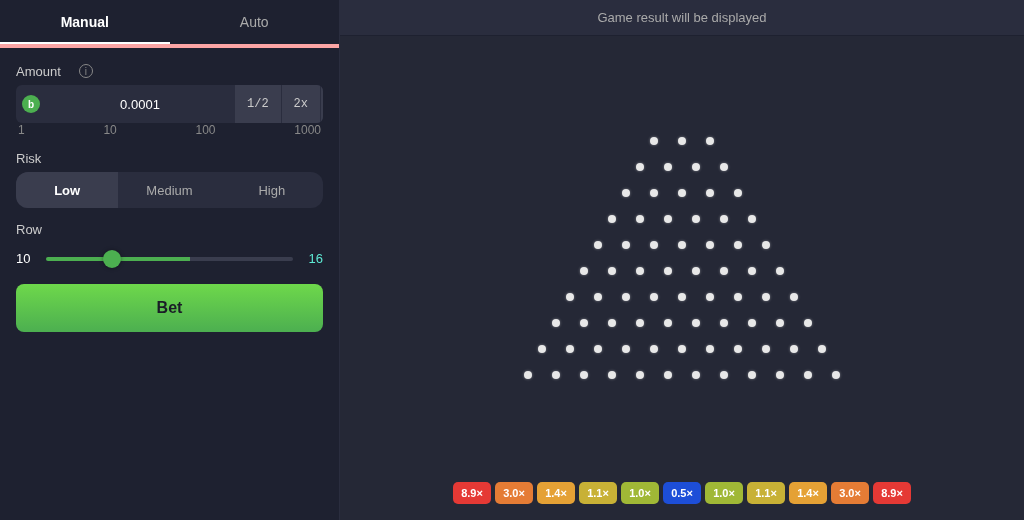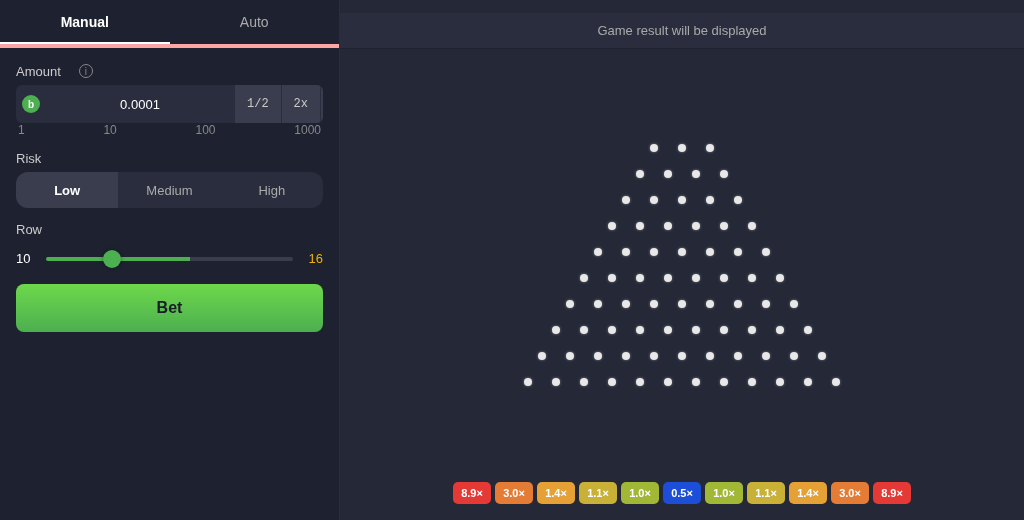--- a/index.html
+++ b/index.html
@@ -187,21 +187,21 @@
       align-items: center;
       gap: 10px;
     }
     .row-value {
       font-size: 13px;
       color: #fff;
       min-width: 20px;
     }
     .row-max {
       font-size: 13px;
-      color: #eab308;
+      color: #5eead4;
       min-width: 20px;
       text-align: right;
     }
     input[type=range] {
       -webkit-appearance: none;
       flex: 1;
       height: 4px;
       border-radius: 2px;
       background: linear-gradient(to right, #4caf50 0%, #4caf50 58.3%, #3a3d4e 58.3%, #3a3d4e 100%);
       outline: none;
@@ -241,21 +241,20 @@
       position: relative;
     }
 
     .game-result-bar {
       background: #2a2d3e;
       text-align: center;
       padding: 10px;
       font-size: 13px;
       color: #aaa;
       border-bottom: 1px solid #1e2130;
-      margin-top: 13px;
     }
 
     .game-area {
       flex: 1;
       display: flex;
       flex-direction: column;
       align-items: center;
       justify-content: center;
       padding-bottom: 50px;
       position: relative;

